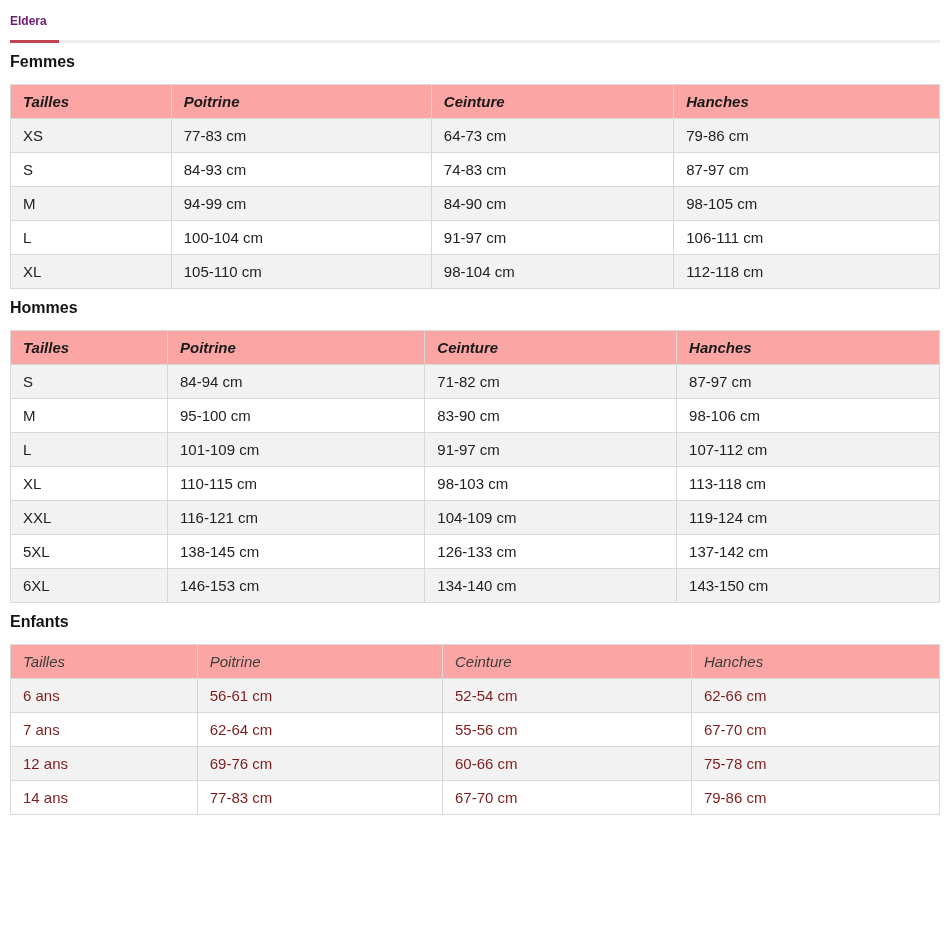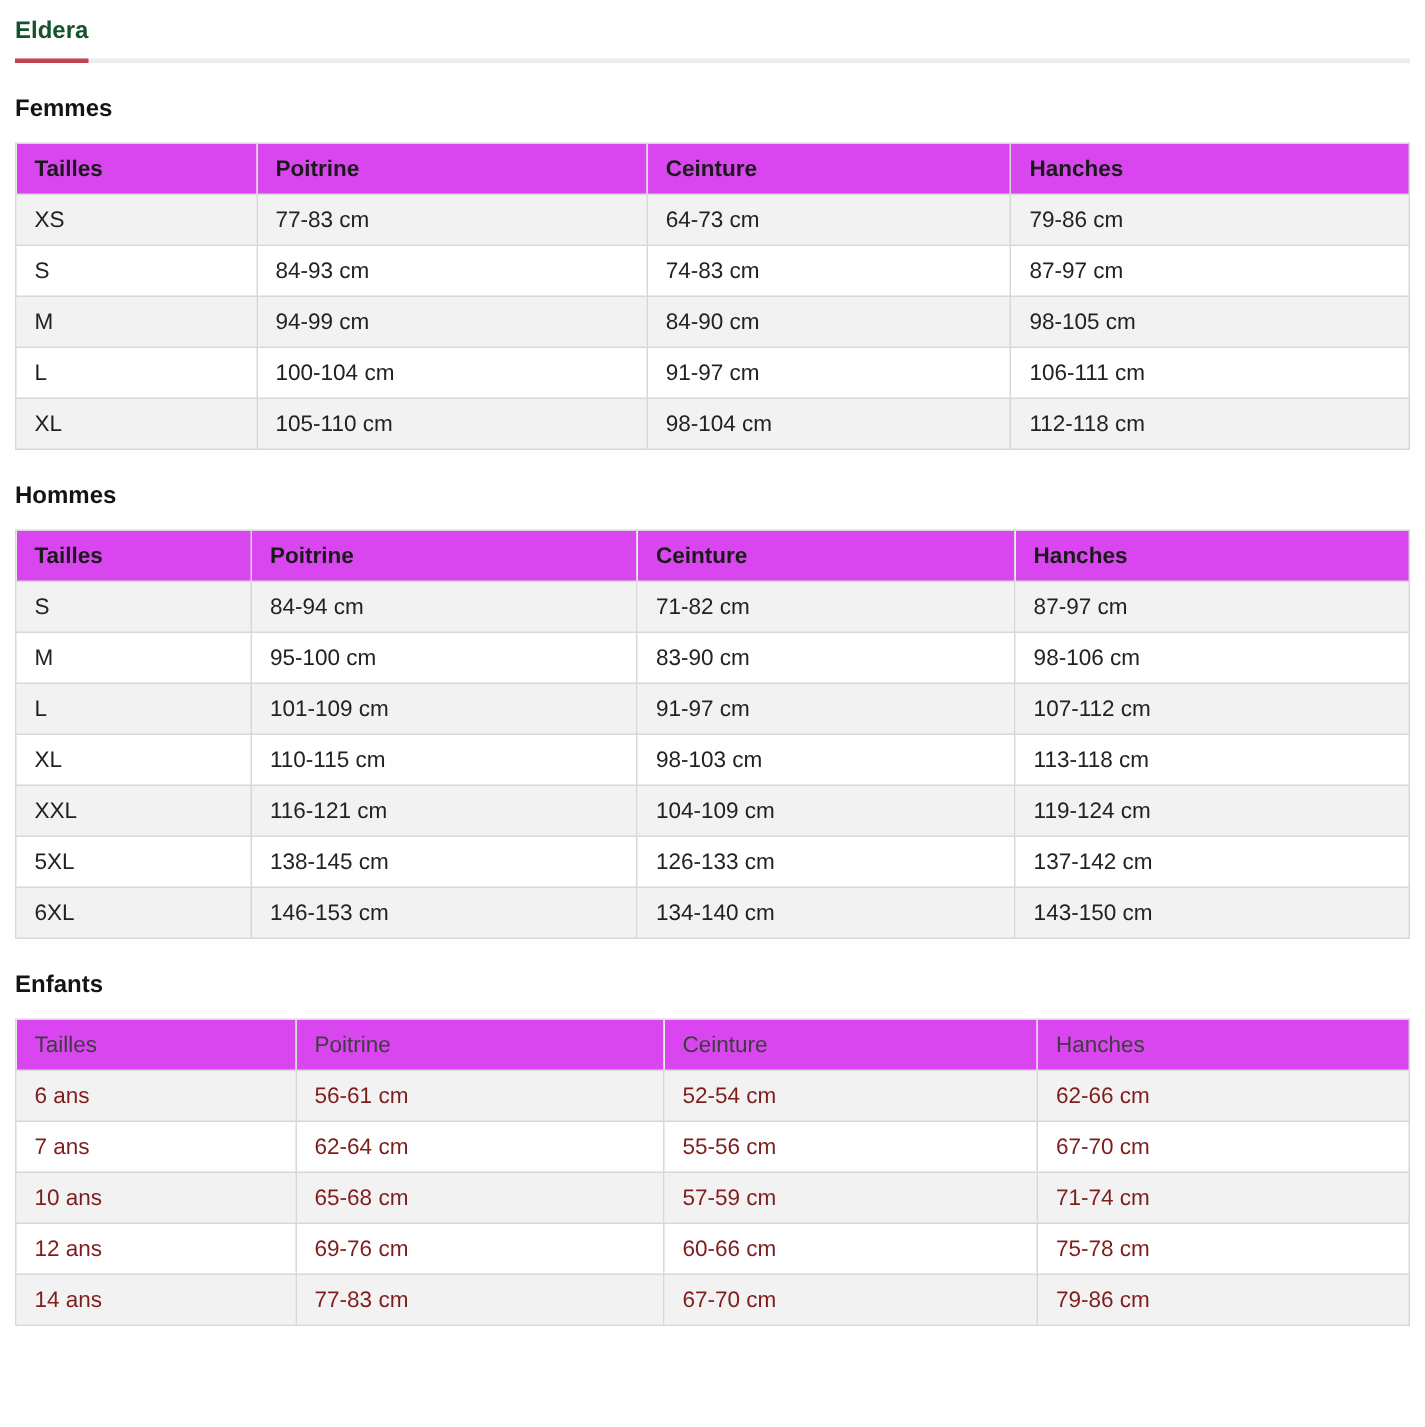--- a/index.html
+++ b/index.html
@@ -8,40 +8,40 @@
     width: 950px;
     height: 951px;
     font-family: "Liberation Sans", "DejaVu Sans", sans-serif;
     color: #1f1f1f;
     padding: 10px 10px 0 10px;
     overflow: hidden;
   }
   .tab-bar { padding-top: 1px; }
   .tab-title {
     display: inline-block;
-    font-size: 16px;
+    font-size: 12px;
     font-weight: bold;
-    color: #14532d;
+    color: #701a75;
     line-height: 19px;
     padding-bottom: 9px;
     cursor: pointer;
   }
   .tab-underline {
     height: 3px;
     background: #ededed;
     position: relative;
     width: 100%;
   }
   .active-indicator {
     position: absolute;
     left: 0; top: 0;
     width: 49px; height: 3px;
     background: #c24350;
   }
-  .size-section { margin-top: 22px; }
+  .size-section { margin-top: 10px; }
   .section-heading {
     font-size: 16px;
     font-weight: bold;
     color: #141414;
     line-height: 18px;
     margin-bottom: 13px;
   }
   table.size-table {
     width: 100%;
     border-collapse: collapse;
@@ -50,21 +50,21 @@
   .size-table th, .size-table td {
     border: 1px solid #d8d8d8;
     height: 34px;
     padding: 0 12px;
     font-size: 15px;
     text-align: left;
     vertical-align: middle;
     white-space: nowrap;
     overflow: hidden;
   }
-  .size-table th { font-weight: bold; background: #d946ef; color: #1a1a1a; }
+  .size-table th { font-weight: bold; background: #fca5a5; color: #1a1a1a; font-style: italic; }
   .size-table td { color: #222222; }
   .size-table tbody tr:nth-child(odd) td { background: #f2f2f2; }
   .size-table tbody tr:nth-child(even) td { background: #ffffff; }
   .size-table.light-header th { font-weight: normal; color: #3d3d3d; }
   .size-table.light-header td { color: #7f1d1d; }
   
   .size-section:nth-of-type(1) col.c1 { width: 17.3%; }
   .size-section:nth-of-type(1) col.c2 { width: 28.0%; }
   .size-section:nth-of-type(1) col.c3 { width: 26.1%; }
   .size-section:nth-of-type(1) col.c4 { width: 28.6%; }
@@ -227,26 +227,20 @@
               <td>52-54 cm</td>
               <td>62-66 cm</td>
             </tr>
             <tr>
               <td>7 ans</td>
               <td>62-64 cm</td>
               <td>55-56 cm</td>
               <td>67-70 cm</td>
             </tr>
             <tr>
-              <td>10 ans</td>
-              <td>65-68 cm</td>
-              <td>57-59 cm</td>
-              <td>71-74 cm</td>
-            </tr>
-            <tr>
               <td>12 ans</td>
               <td>69-76 cm</td>
               <td>60-66 cm</td>
               <td>75-78 cm</td>
             </tr>
             <tr>
               <td>14 ans</td>
               <td>77-83 cm</td>
               <td>67-70 cm</td>
               <td>79-86 cm</td>

